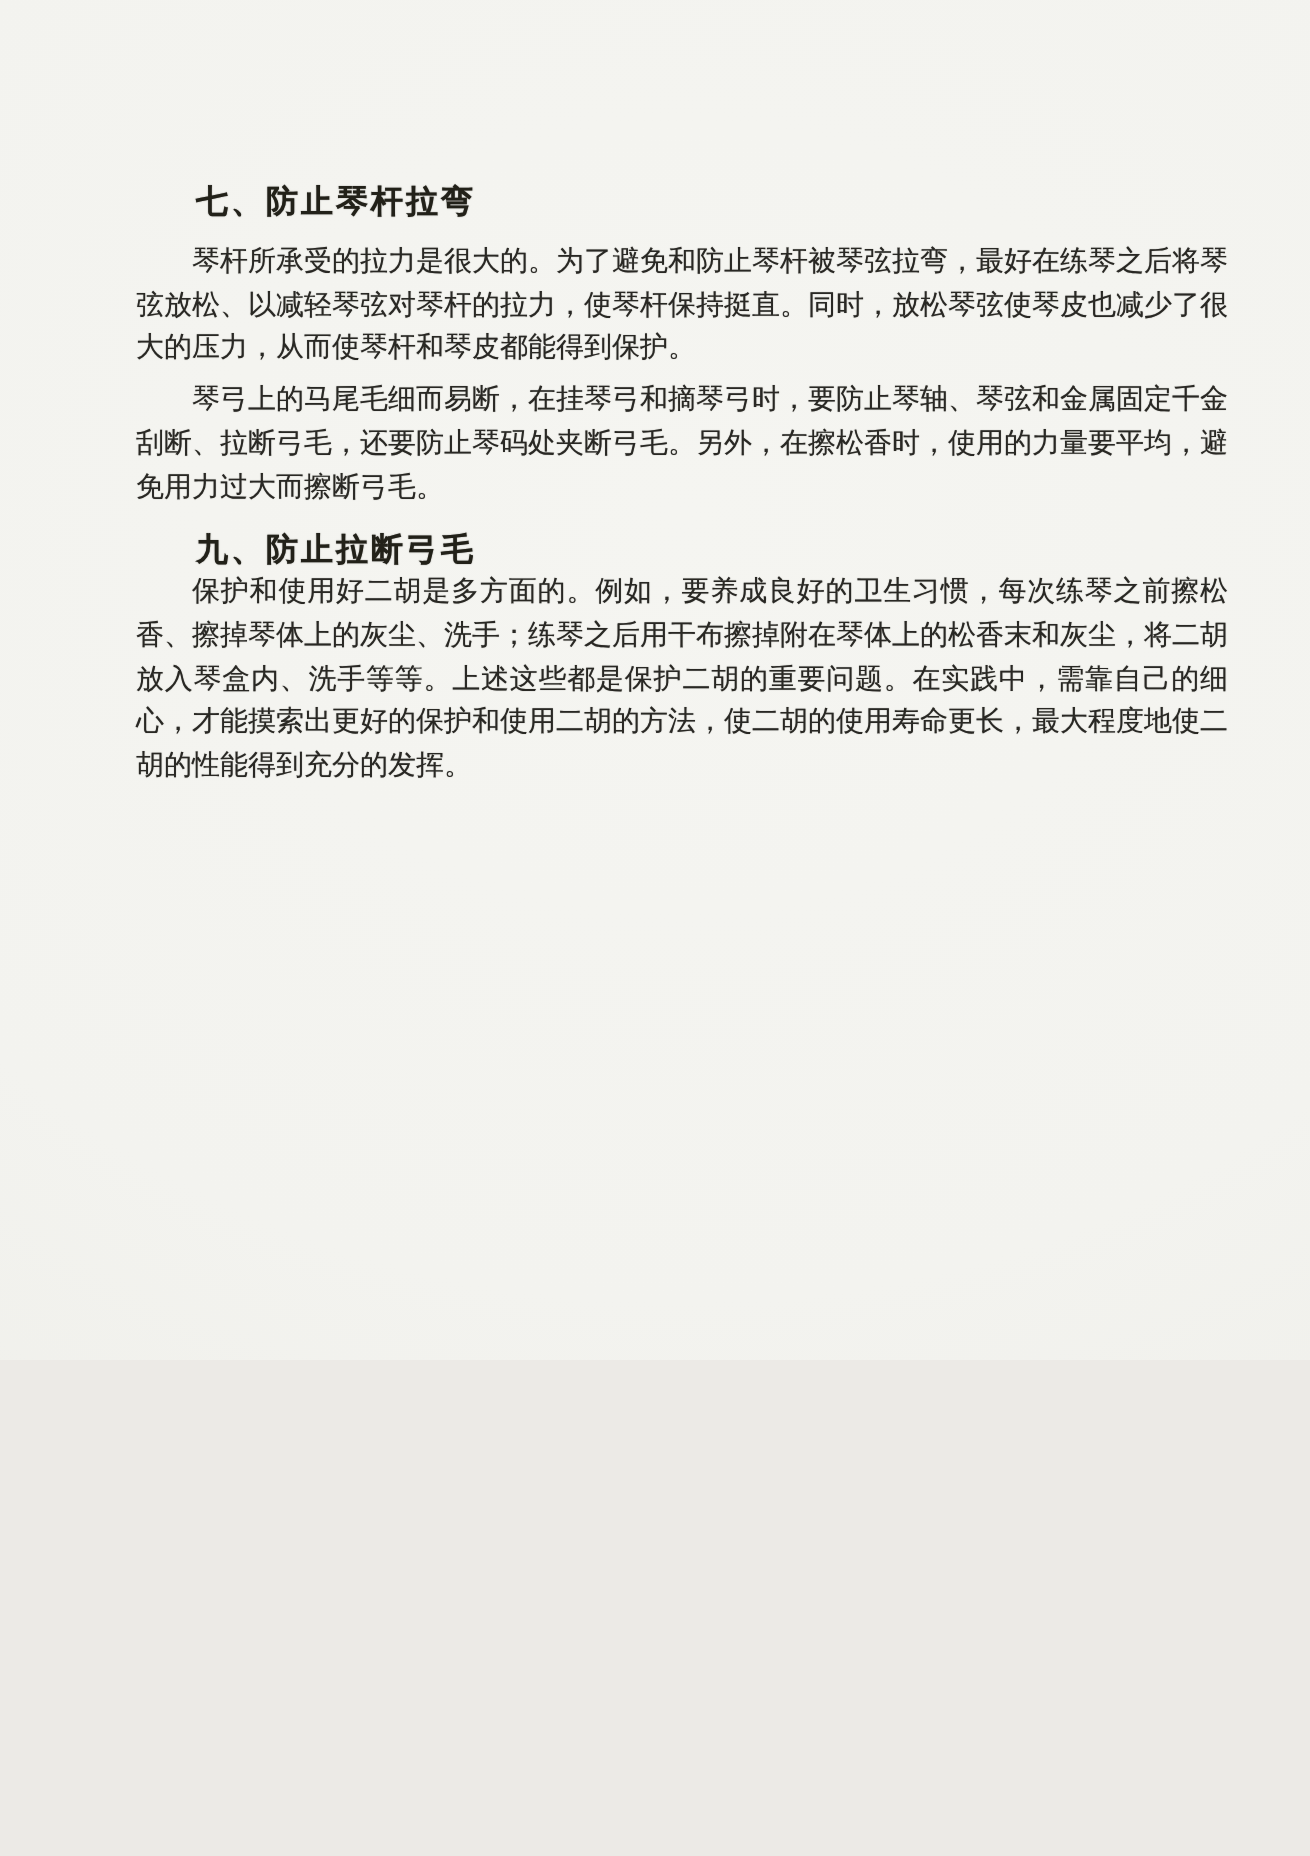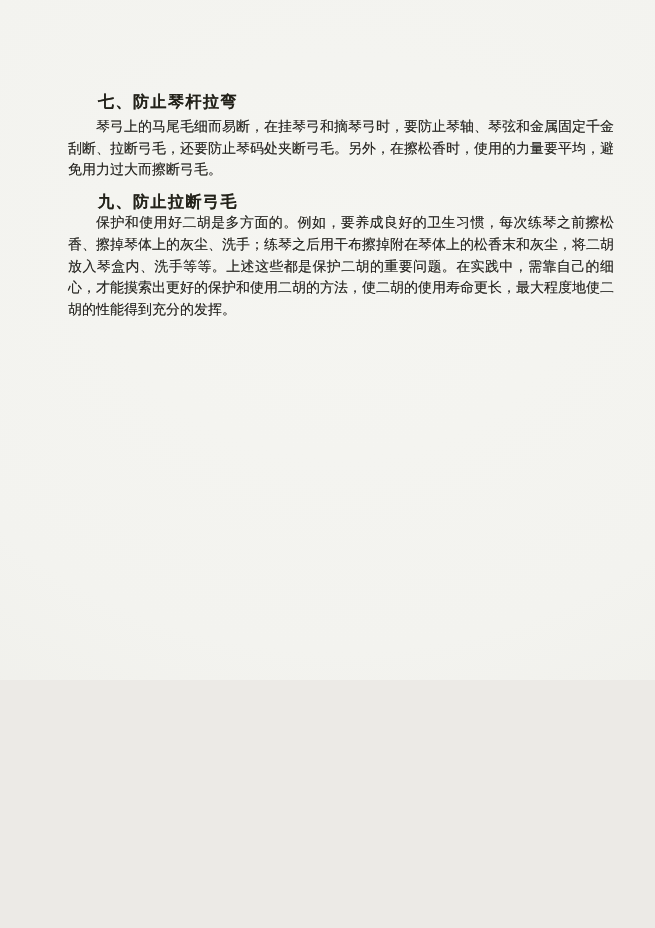--- a/index.html
+++ b/index.html
@@ -80,20 +80,21 @@
     margin-left: 5px;
   }
 </style>
 </head>
 <body>
 
 <div class="page">
   <div class="content">
 
     <h2 class="h2-sec1">七、防止琴杆拉弯</h2>
+    <p class="p-first">琴杆所承受的拉力是很大的。为了避免和防止琴杆被琴弦拉弯，最好在练琴之后将琴弦放松、以减轻琴弦对琴杆的拉力，使琴杆保持挺直。同时，放松琴弦使琴皮也减少了很大的压力，从而使琴杆和琴皮都能得到保护。</p>
 
     <p class="p-after-heading">琴弓上的马尾毛细而易断，在挂琴弓和摘琴弓时，要防止琴轴、琴弦和金属固定千金刮断、拉断弓毛，还要防止琴码处夹断弓毛。另外，在擦松香时，使用的力量要平均，避免用力过大而擦断弓毛。</p>
 
     <h2 class="h2-sec3">九、防止拉断弓毛</h2>
     <p class="p-follow">保护和使用好二胡是多方面的。例如，要养成良好的卫生习惯，每次练琴之前擦松香、擦掉琴体上的灰尘、洗手；练琴之后用干布擦掉附在琴体上的松香末和灰尘，将二胡放入琴盒内、洗手等等。上述这些都是保护二胡的重要问题。在实践中，需靠自己的细心，才能摸索出更好的保护和使用二胡的方法，使二胡的使用寿命更长，最大程度地使二胡的性能得到充分的发挥。</p>
 
   </div>
 
   <div class="page-number">12</div>
 

